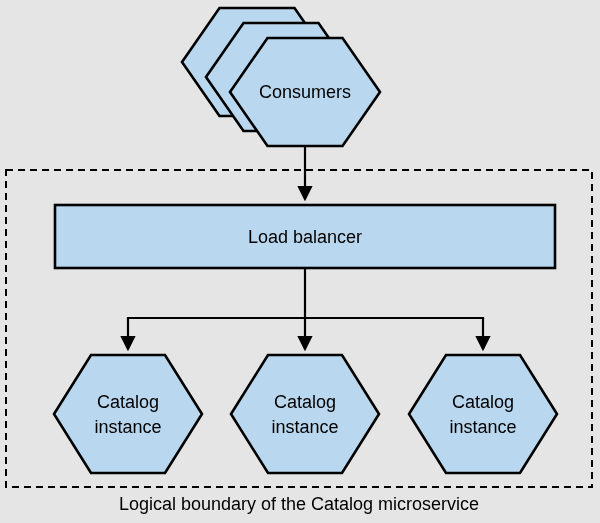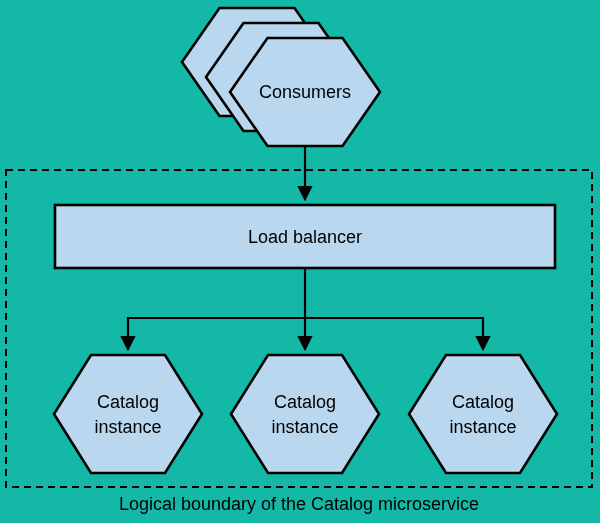--- a/index.html
+++ b/index.html
@@ -4,21 +4,21 @@
 <style>
   html, body {
     margin: 0;
     padding: 0;
     background: #ffffff;
   }
   .canvas {
     width: 600px;
     height: 523px;
     position: relative;
-    background: #14b8a6;
+    background: #e5e5e5;
     font-family: "Liberation Sans", sans-serif;
     overflow: hidden;
   }
   svg { display: block; }
   text {
     font-family: "Liberation Sans", sans-serif;
     fill: #000000;
   }
   .label   { font-size: 18px; }
   .caption { font-size: 18px; }

